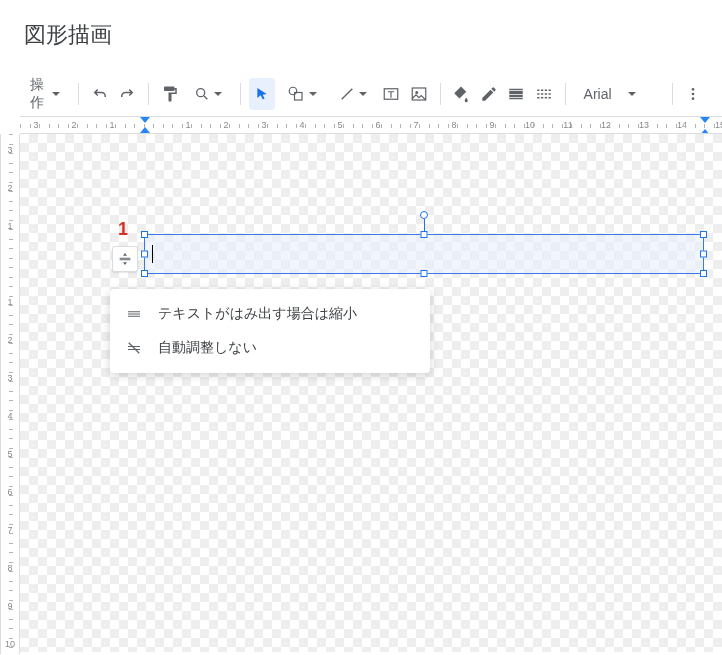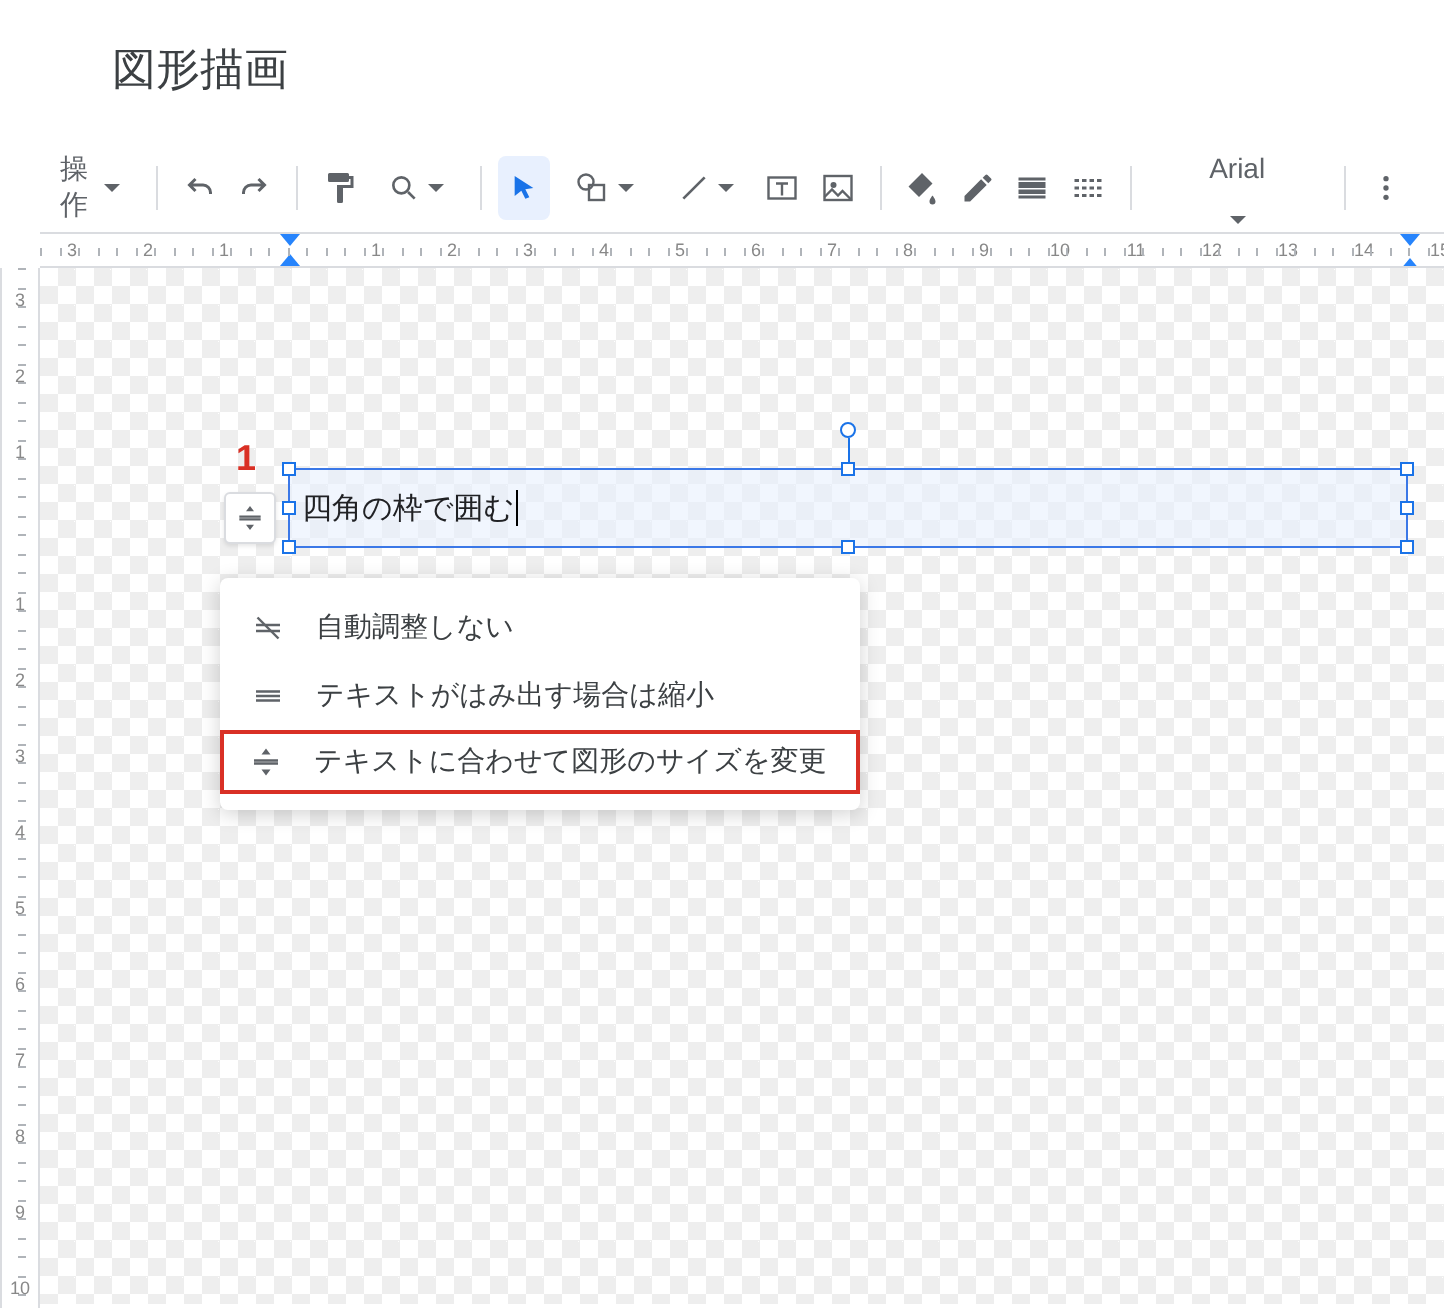--- a/index.html
+++ b/index.html
@@ -1,28 +1,28 @@
 <!DOCTYPE html>
 <html><head>
 <meta charset="utf-8">
 <style>
 * { box-sizing: border-box; margin: 0; padding: 0; }
 body { font-family: Arial, "Helvetica Neue", sans-serif; background: #fff; width: 722px; height: 655px; overflow: hidden; position: relative; }
 
-.header { display: flex; align-items: center; padding: 16px 24px 18px 24px; height: 72px; margin-left: 32px; }
+.header { display: flex; align-items: center; padding: 16px 24px 18px 24px; height: 72px; }
 .app-title { font-size: 22px; color: #3c4043; font-weight: 400; }
 .autosave { flex: 1; text-align: center; font-size: 13px; color: #5f6368; }
 .save-btn { background: #1a73e8; color: #fff; border: none; border-radius: 4px; padding: 10px 22px; font-size: 14px; font-weight: 500; cursor: pointer; }
 
 .toolbar { display: flex; align-items: center; padding: 4px 16px; height: 44px; gap: 2px; }
 .tb-btn { display: inline-flex; align-items: center; justify-content: center; width: 30px; height: 32px; border: none; background: transparent; cursor: pointer; color: #5f6368; border-radius: 4px; position: relative; }
 .tb-btn.active { background: #e8f0fe; color: #1a73e8; }
 .tb-btn.wide { width: auto; padding: 0 10px; font-size: 14px; gap: 4px; }
 .tb-sep { width: 1px; height: 22px; background: #dadce0; margin: 0 6px; }
-.tb-font { display: flex; align-items: center; gap: 16px; padding: 0 10px; font-size: 14px; color: #5f6368; cursor: pointer; min-width: 90px; flex-direction: column; }
+.tb-font { display: flex; align-items: center; gap: 16px; padding: 0 10px; font-size: 14px; color: #5f6368; cursor: pointer; min-width: 90px; }
 .caret { width: 0; height: 0; border-left: 4px solid transparent; border-right: 4px solid transparent; border-top: 4px solid #5f6368; }
 
 .ruler-wrap { position: relative; }
 .ruler-h { position: relative; height: 18px; margin-left: 20px; border-top: 1px solid #dadce0; border-bottom: 1px solid #dadce0; background: #fff; overflow: hidden; }
 .ruler-v { position: absolute; left: 0; top: 18px; width: 20px; height: 520px; border-left: 1px solid #dadce0; border-right: 1px solid #dadce0; background: #fff; }
 .ruler-h .tick, .ruler-v .tick { position: absolute; background: #b0b4b9; }
 .ruler-h .tick.minor { width: 1px; height: 4px; top: 7px; }
 .ruler-h .num { position: absolute; font-size: 9px; color: #888; top: 3px; transform: translateX(-50%); }
 .ruler-v .tick.minor { height: 1px; width: 4px; left: 8px; }
 .ruler-v .num { position: absolute; font-size: 9px; color: #888; left: 50%; transform: translate(-50%, -50%); }
@@ -360,57 +360,47 @@
       <div class="rotate-line"></div>
       <div class="rotate-handle"></div>
       <div class="handle h-nw"></div>
       <div class="handle h-n"></div>
       <div class="handle h-ne"></div>
       <div class="handle h-w"></div>
       <div class="handle h-e"></div>
       <div class="handle h-sw"></div>
       <div class="handle h-s"></div>
       <div class="handle h-se"></div>
-      <span class="shape-text">四角の枠で囲む</span>
         <span class="cursor-caret"></span>
     </div>
 
     <div class="autofit-btn">
       <svg width="16" height="16" viewBox="0 0 24 24">
         <path stroke="currentColor" stroke-width="1.6" d="M4 11h16M4 13h16"></path>
         <path fill="currentColor" d="M12 3l3 4H9zM12 21l3-4H9z"></path>
       </svg>
     </div>
 
     <span class="annot annot-1">1</span>
     <span class="annot annot-2">2</span>
 
     <div class="popup">
+      <div class="popup-item">
+        <span class="popup-icon">
+          <svg width="18" height="18" viewBox="0 0 24 24">
+              <path stroke="currentColor" stroke-width="1.6" d="M4 9h16M4 12h16M4 15h16"></path>
+            </svg>
+        </span>
+        <span>テキストがはみ出す場合は縮小</span>
+      </div>
       <div class="popup-item">
         <span class="popup-icon">
           <svg width="18" height="18" viewBox="0 0 24 24">
               <path stroke="currentColor" stroke-width="1.6" d="M4 10h16M4 14h16"></path>
               <path stroke="currentColor" stroke-width="1.6" d="M5 5l14 14"></path>
             </svg>
         </span>
         <span>自動調整しない</span>
       </div>
-      <div class="popup-item">
-        <span class="popup-icon">
-          <svg width="18" height="18" viewBox="0 0 24 24">
-              <path stroke="currentColor" stroke-width="1.6" d="M4 9h16M4 12h16M4 15h16"></path>
-            </svg>
-        </span>
-        <span>テキストがはみ出す場合は縮小</span>
-      </div>
-      <div class="popup-item highlighted">
-        <span class="popup-icon">
-          <svg width="18" height="18" viewBox="0 0 24 24">
-              <path stroke="currentColor" stroke-width="1.6" d="M4 11h16M4 13h16"></path>
-              <path fill="currentColor" d="M12 3l3 4H9zM12 21l3-4H9z"></path>
-            </svg>
-        </span>
-        <span>テキストに合わせて図形のサイズを変更</span>
-      </div>
     </div>
 
   </div>
 </div>
 
 </body></html>

